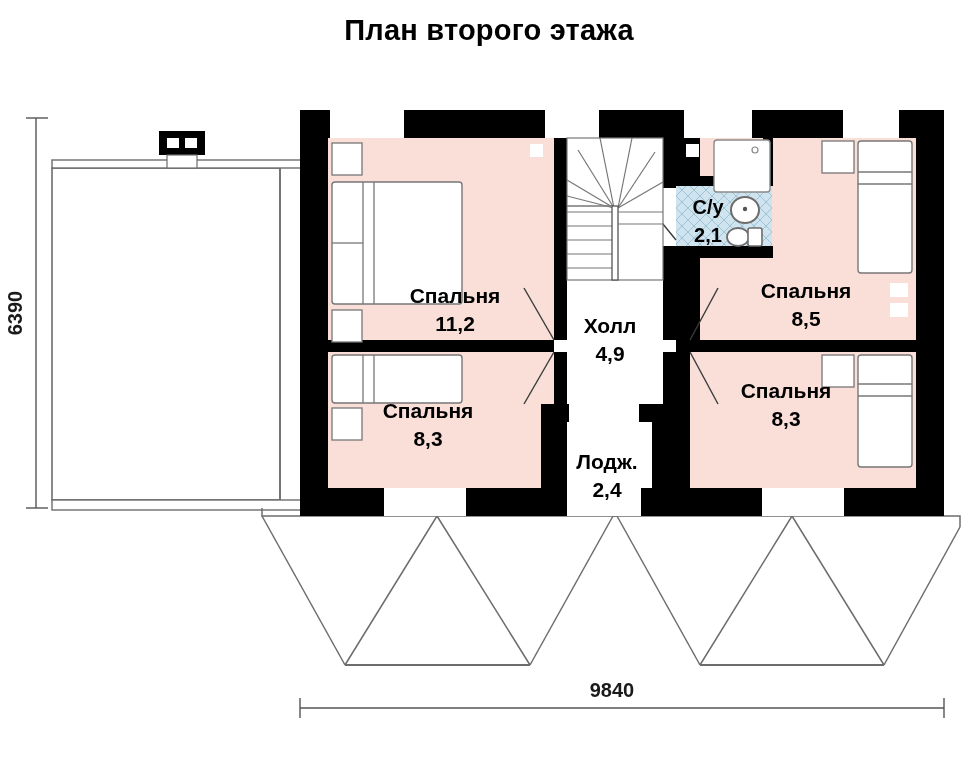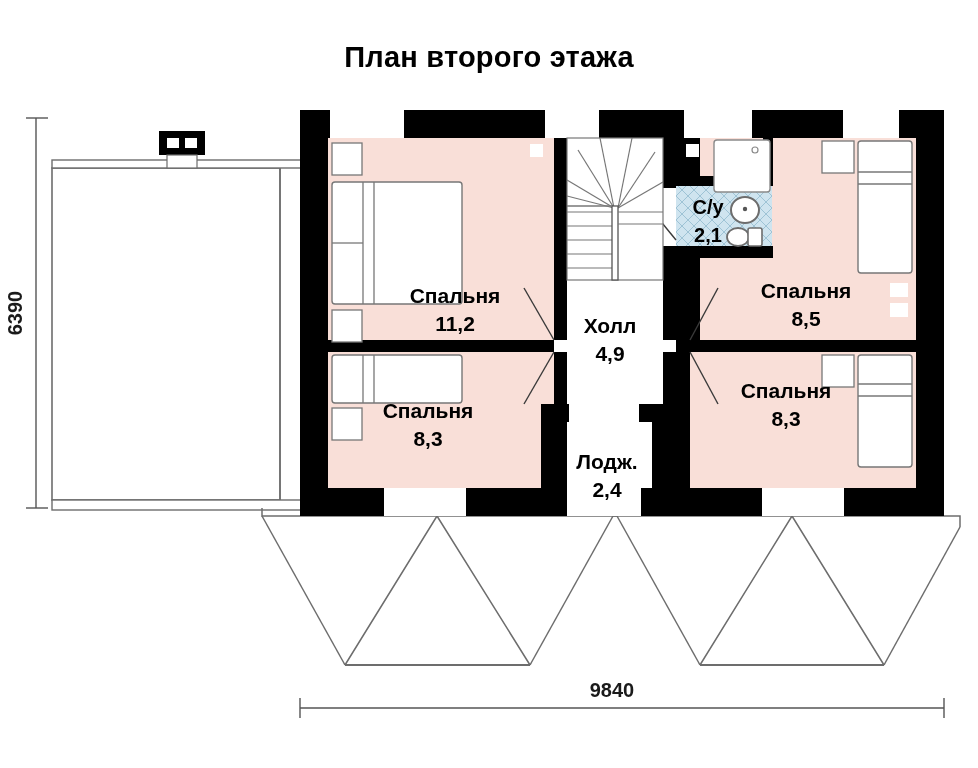--- a/index.html
+++ b/index.html
@@ -12,21 +12,20 @@
     position:relative;
   }
   #plan-root{position:absolute;inset:0;}
   .title{
     position:absolute;
     left:0;right:0;top:14px;
     text-align:center;
     font-size:29px;
     font-weight:bold;
     letter-spacing:0.2px;
-    margin-top:27px;
   }
   svg.plan{position:absolute;left:0;top:0;}
   .rlabel{
     font-family:"Liberation Sans", sans-serif;
     font-weight:bold;
     font-size:21px;
     fill:#000;
     text-anchor:middle;
     dominant-baseline:middle;
   }

